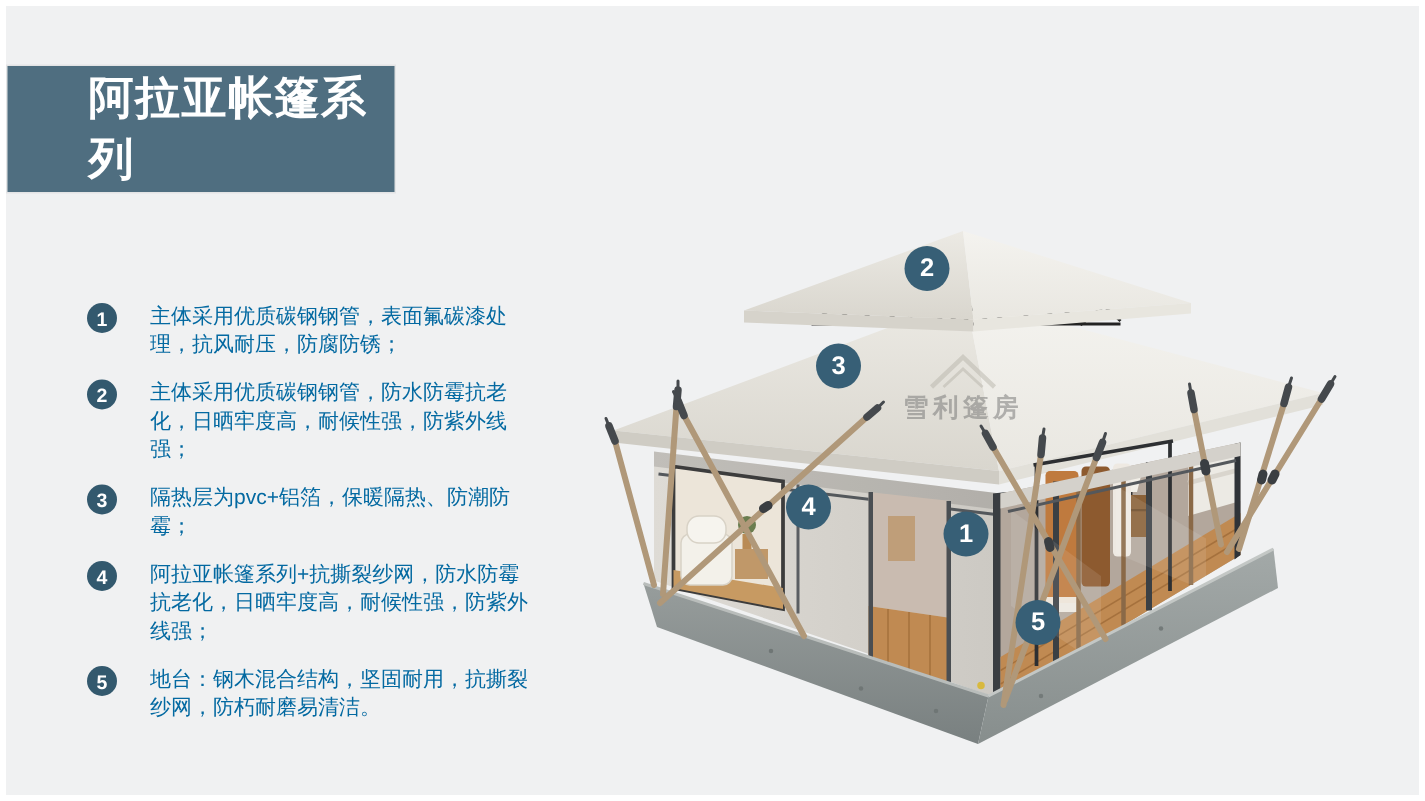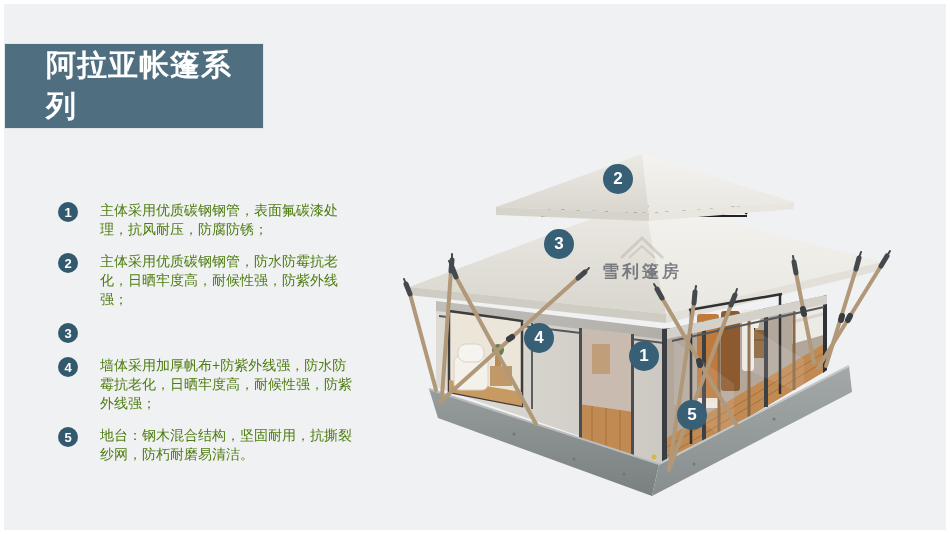--- a/index.html
+++ b/index.html
@@ -1,35 +1,35 @@
 <!DOCTYPE html>
 <html><head>
 <meta charset="utf-8">
 <style>
   html,body{margin:0;padding:0;background:#ffffff;font-family:"Liberation Sans",sans-serif;}
   .page{position:relative;width:950px;height:534px;background:#f0f1f2;box-sizing:border-box;
         border:4px solid #ffffff;overflow:hidden;}
   
   .title-banner{position:absolute;left:1px;top:40px;width:258px;height:84px;background:#4f6e80;
         display:flex;align-items:center;box-shadow:0 0 0 1px #e3e4e5;}
-  .title-banner h1{margin:3px;padding-left:38px;font-size:30px;font-weight:bold;color:#ffffff;letter-spacing:1px;}
+  .title-banner h1{margin:16px;padding-left:38px;font-size:30px;font-weight:bold;color:#ffffff;letter-spacing:1px;}
   
   .features{position:absolute;left:54px;top:197px;width:330px;display:flex;flex-direction:column;gap:13px;}
   .feature{display:flex;align-items:flex-start;}
   .num-badge{flex:0 0 20px;width:20px;height:20px;margin-top:1px;border-radius:50%;background:#33596e;
         color:#ffffff;font-size:13px;font-weight:bold;display:flex;align-items:center;justify-content:center;}
-  .feature p{margin:0 0 0 22px;width:255px;font-size:14px;line-height:19px;color:#4d7c0f;}
+  .feature p{margin:0 0 0 22px;width:255px;font-size:14px;line-height:19px;color:#0369a1;}
   
   .stage{position:absolute;left:0;top:0;width:942px;height:526px;}
   .tent-svg{position:absolute;left:390px;top:140px;width:510px;height:390px;}
   
   .watermark{position:absolute;left:588px;top:230px;width:100px;height:62px;text-align:center;
         opacity:0.5;pointer-events:none;}
   .watermark .wm-icon{display:block;margin:0 auto;}
-  .watermark .wm-text{font-size:17px;font-weight:bold;letter-spacing:3px;color:#0f172a;}
+  .watermark .wm-text{font-size:17px;font-weight:bold;letter-spacing:3px;color:#737373;}
   
   .callout{position:absolute;width:30px;height:30px;border-radius:50%;background:#375f76;color:#ffffff;
         font-size:17px;font-weight:bold;display:flex;align-items:center;justify-content:center;}
   .pos-c1{left:625px;top:337px;}
   .pos-c2{left:599px;top:160px;}
   .pos-c3{left:540px;top:225px;}
   .pos-c4{left:520px;top:319px;}
   .pos-c5{left:673px;top:396px;}
 </style>
 </head>
@@ -45,24 +45,25 @@
     <div class="feature">
       <span class="num-badge">1</span>
       <p>主体采用优质碳钢钢管，表面氟碳漆处理，抗风耐压，防腐防锈；</p>
     </div>
     <div class="feature">
       <span class="num-badge">2</span>
       <p>主体采用优质碳钢钢管，防水防霉抗老化，日晒牢度高，耐候性强，防紫外线强；</p>
     </div>
     <div class="feature">
       <span class="num-badge">3</span>
+      <p>隔热层为pvc+铝箔，保暖隔热、防潮防霉；</p>
     </div>
     <div class="feature">
       <span class="num-badge">4</span>
-      <p>墙体采用加厚帆布+防紫外线强，防水防霉抗老化，日晒牢度高，耐候性强，防紫外线强；</p>
+      <p>阿拉亚帐篷系列+抗撕裂纱网，防水防霉抗老化，日晒牢度高，耐候性强，防紫外线强；</p>
     </div>
     <div class="feature">
       <span class="num-badge">5</span>
       <p>地台：钢木混合结构，坚固耐用，抗撕裂纱网，防朽耐磨易清洁。</p>
     </div>
   </div>
 
   <div class="stage">
     <svg class="tent-svg" viewBox="0 0 510 390" xmlns="http://www.w3.org/2000/svg">
       <defs>

